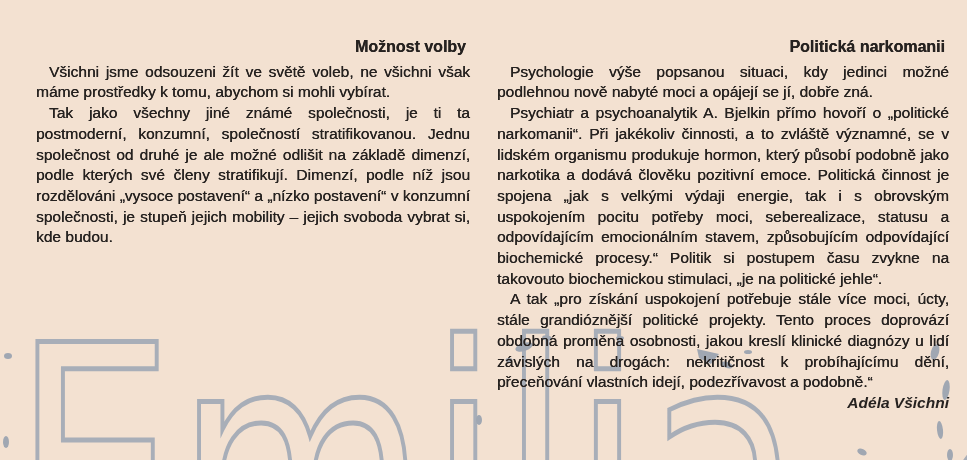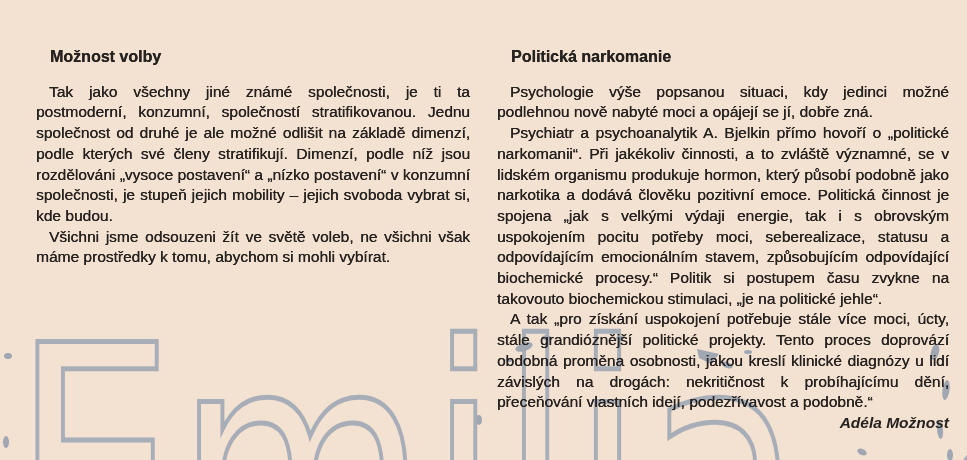--- a/index.html
+++ b/index.html
@@ -31,25 +31,25 @@
     z-index: 1;
     color: #262220;
     font-size: 15.5px;
     line-height: 20.7px;
     text-align: justify;
     text-shadow: 0.25px 0 0 currentColor;
   }
   .col-left  { left: 36px;  width: 434px; }
   .col-right { left: 497px; width: 452px; }
   .col h2 {
-    margin: 14px;
+    margin: 4px;
     font-size: 16px;
     font-weight: bold;
     line-height: 20.7px;
-    text-align: left;
+    text-align: right;
   }
   .col p {
     margin: 0;
     text-indent: 13px;
   }
   .attribution {
     text-align: right;
     font-weight: bold;
     font-style: italic;
     line-height: 20.7px;
@@ -81,25 +81,25 @@
       <ellipse cx="946" cy="390" rx="3.5" ry="10" transform="rotate(8 946 390)"></ellipse>
       <ellipse cx="940" cy="430" rx="3" ry="9" transform="rotate(-6 940 430)"></ellipse>
       <ellipse cx="950" cy="455" rx="3" ry="6"></ellipse>
       <ellipse cx="862" cy="452" rx="5" ry="3" transform="rotate(25 862 452)"></ellipse>
       <ellipse cx="620" cy="338" rx="4" ry="2"></ellipse>
     </g>
   </svg>
 
   <div class="col col-left">
     <h2>Možnost volby</h2>
+    <p>Všichni jsme odsouzeni žít ve světě voleb, ne všichni však máme prostředky k tomu, abychom si mohli vybírat.</p>
     <p>Tak jako všechny jiné známé společnosti, je ti ta postmoderní, konzumní, společností stratifikovanou. Jednu společnost od druhé je ale možné odlišit na základě dimenzí, podle kterých své členy stratifikují. Dimenzí, podle níž jsou rozdělováni „vysoce postavení“ a „nízko postavení“ v konzumní společnosti, je stupeň jejich mobility – jejich svoboda vybrat si, kde budou.</p>
-    <p>Všichni jsme odsouzeni žít ve světě voleb, ne všichni však máme prostředky k tomu, abychom si mohli vybírat.</p>
   </div>
 
   <div class="col col-right">
-    <h2>Politická narkomanie</h2>
+    <h2>Politická narkomanii</h2>
     <p>Psychologie výše popsanou situaci, kdy jedinci možné podlehnou nově nabyté moci a opájejí se jí, dobře zná.</p>
     <p>Psychiatr a psychoanalytik A. Bjelkin přímo hovoří o „politické narkomanii“. Při jakékoliv činnosti, a to zvláště významné, se v lidském organismu produkuje hormon, který působí podobně jako narkotika a dodává člověku pozitivní emoce. Politická činnost je spojena „jak s velkými výdaji energie, tak i s obrovským uspokojením pocitu potřeby moci, seberealizace, statusu a odpovídajícím emocionálním stavem, způsobujícím odpovídající biochemické procesy.“ Politik si postupem času zvykne na takovouto biochemickou stimulaci, „je na politické jehle“.</p>
     <p>A tak „pro získání uspokojení potřebuje stále více moci, úcty, stále grandióznější politické projekty. Tento proces doprovází obdobná proměna osobnosti, jakou kreslí klinické diagnózy u lidí závislých na drogách: nekritičnost k probíhajícímu dění, přeceňování vlastních idejí, podezřívavost a podobně.“</p>
-    <div class="attribution">Adéla Možnost</div>
+    <div class="attribution">Adéla Všichni</div>
   </div>
 
 </div>
 
 </body></html>

